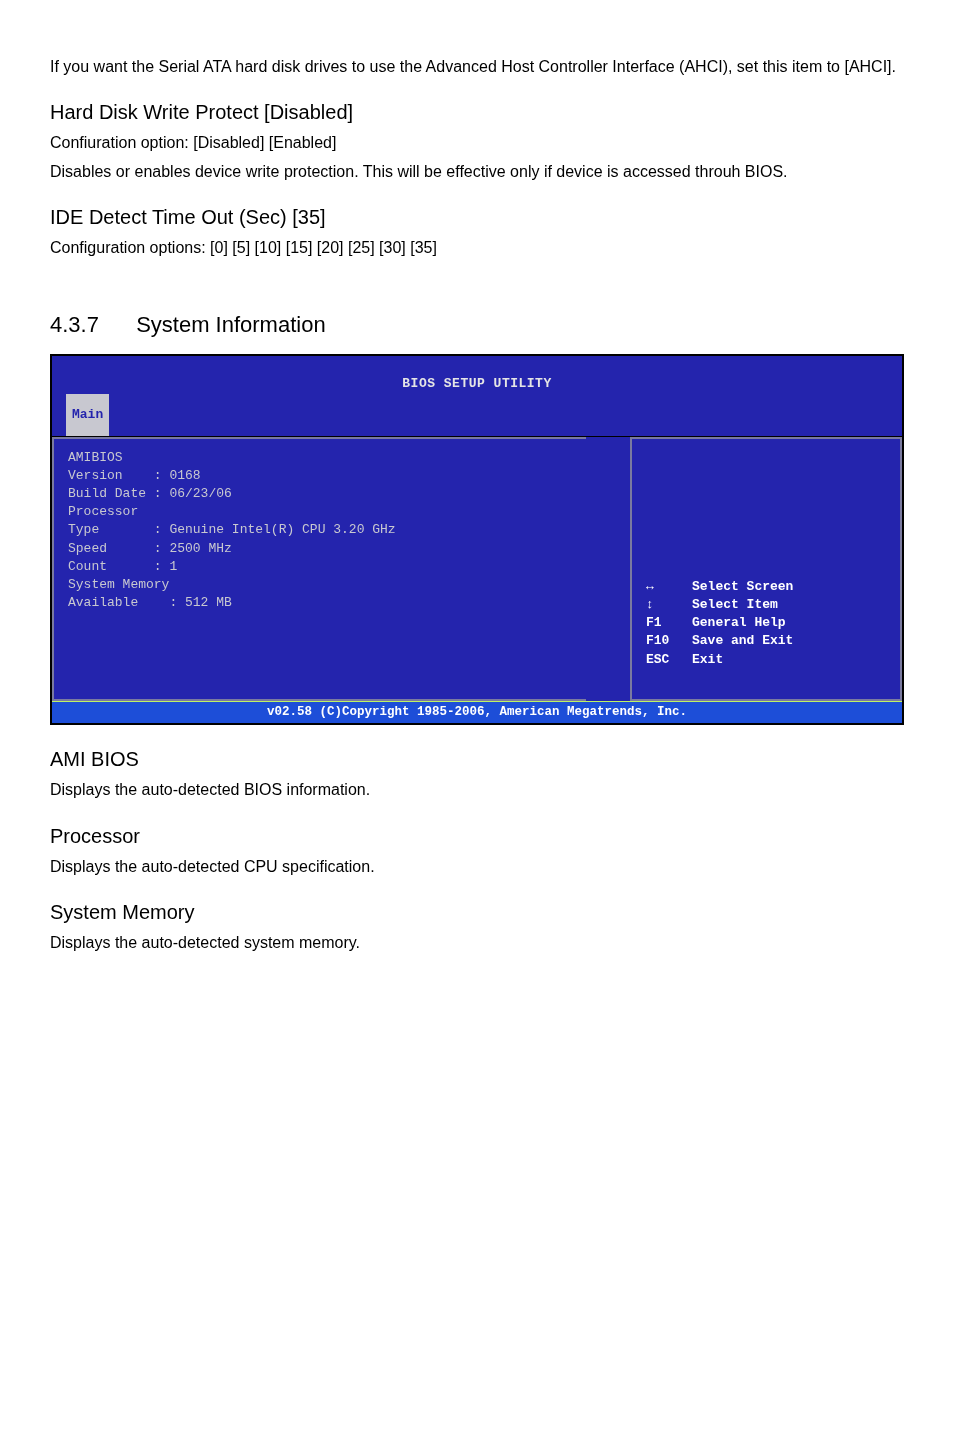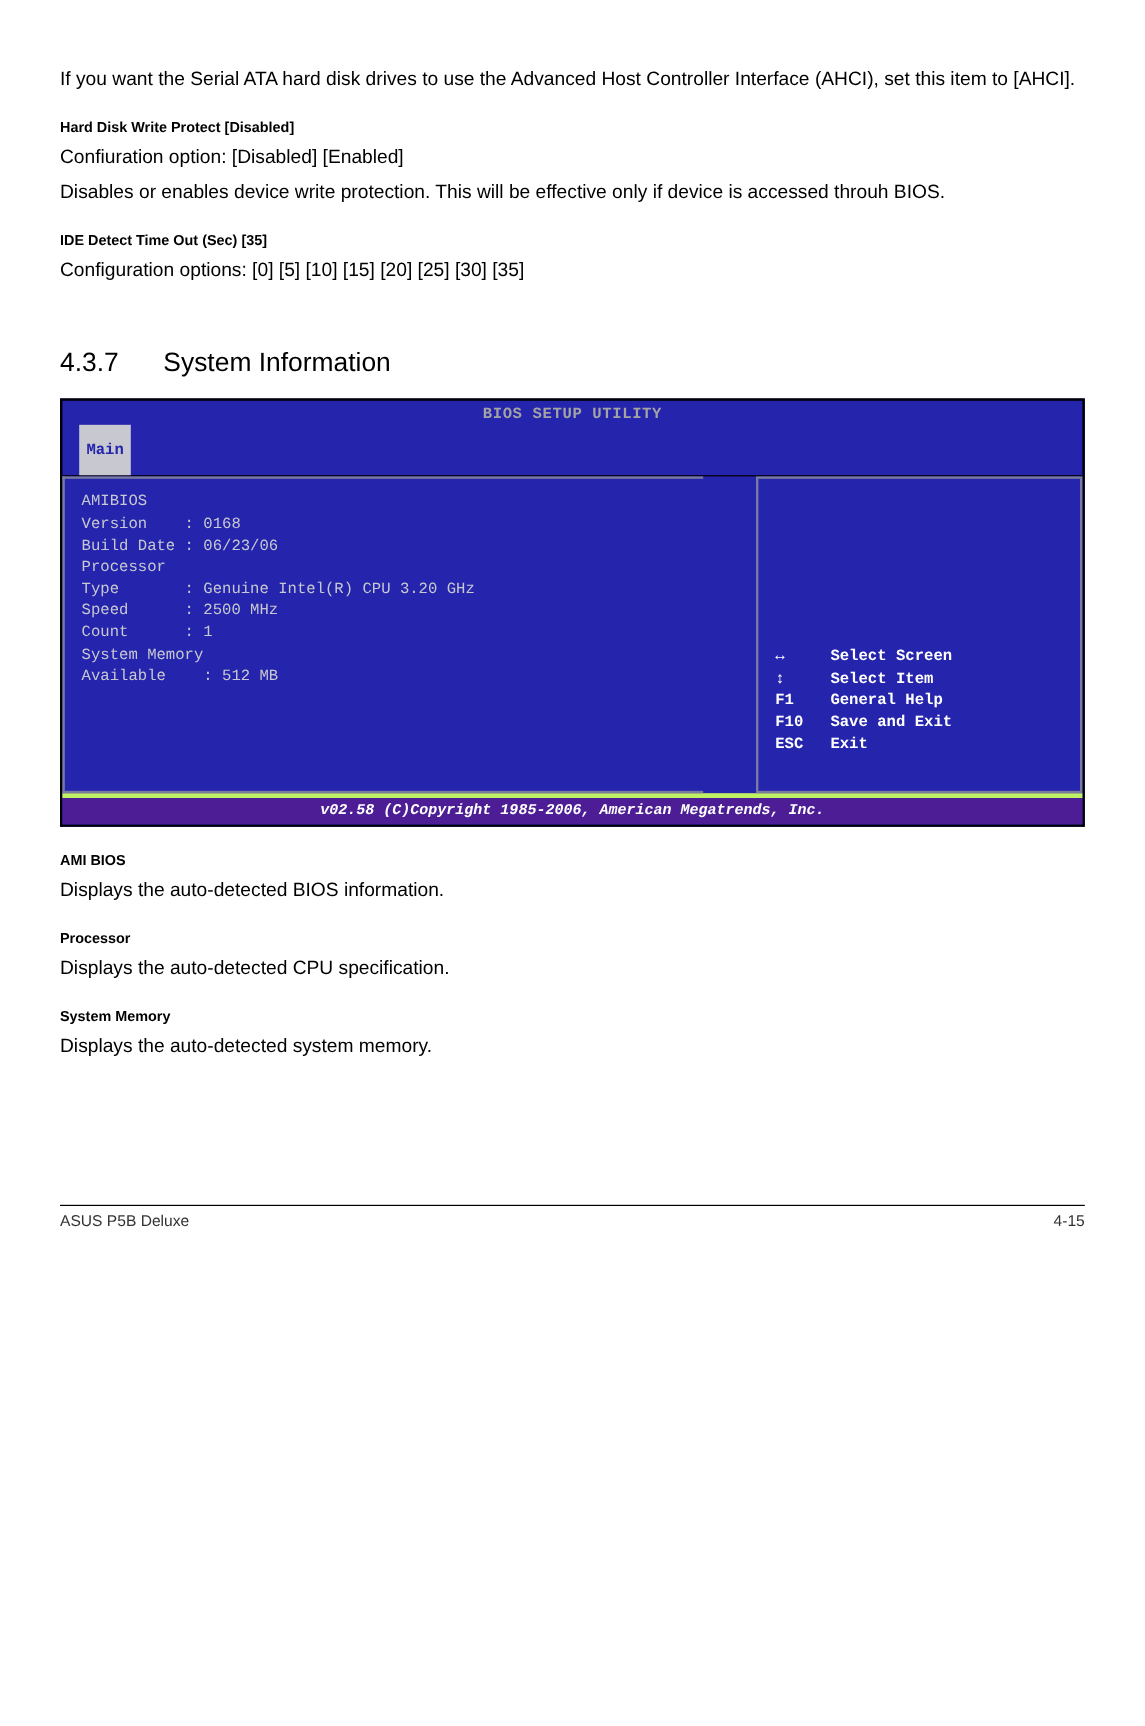--- a/index.html
+++ b/index.html
@@ -12,22 +12,22 @@
     background: #fff;
   }
   .page {
     max-width: 860px;
     margin: 0 auto;
   }
   .intro {
     margin-bottom: 18px;
   }
   h3.subhead {
-    font-size: 12px;
-    font-weight: bold;
+    font-size: 20px;
+    font-weight: normal;
     margin: 20px 0 6px 0;
   }
   .body-text {
     margin: 0 0 6px 0;
   }
   .section-num {
     font-size: 22px;
     font-weight: normal;
     margin: 50px 0 14px 0;
   }
@@ -37,24 +37,25 @@
     border: 2px solid #000;
     background: #2424ad;
     color: #c8c8d0;
     font-family: "Courier New", monospace;
     font-size: 13px;
     position: relative;
     margin: 8px 0 18px 0;
   }
   .bios-title-bar {
     text-align: center;
-    color: #a3a3a3;
+    color: #e5e5e5;
     font-weight: bold;
     padding: 2px 0 0 0;
     letter-spacing: 0.5px;
+    margin-top: 17px;
   }
   .bios-tab {
     background: #c8c8d0;
     color: #2424ad;
     display: inline-block;
     padding: 12px 6px;
     margin-left: 14px;
     font-weight: bold;
   }
   .bios-body {
@@ -79,28 +80,27 @@
     position: absolute;
     bottom: 30px;
     left: 14px;
     right: 10px;
     color: #fff;
     font-weight: bold;
   }
   .bios-help .row { display: flex; }
   .bios-help .key { width: 46px; }
   .bios-footer {
-    background: #4c1d95;
+    background: #1d4ed8;
     color: #fff;
     text-align: center;
     font-weight: bold;
     padding: 2px 0 2px 0;
     font-size: 12.5px;
-    border-top: 4px solid #bef264;
-    font-style: italic;
+    border-top: 1px solid #bef264;
   }
   .mono-line { white-space: pre; }
   .page-footer {
     display: flex;
     justify-content: space-between;
     font-size: 13px;
     color: #333;
     margin-top: 120px;
     border-top: 1px solid #000;
     padding-top: 4px;
@@ -175,18 +175,14 @@
 
   <h3 class="subhead">AMI BIOS</h3>
   <p class="body-text">Displays the auto-detected BIOS information.</p>
 
   <h3 class="subhead">Processor</h3>
   <p class="body-text">Displays the auto-detected CPU specification.</p>
 
   <h3 class="subhead">System Memory</h3>
   <p class="body-text">Displays the auto-detected system memory.</p>
 
-  <div class="page-footer">
-    <span>ASUS P5B Deluxe</span>
-    <span>4-15</span>
-  </div>
 
 </div>
 
 </body></html>

